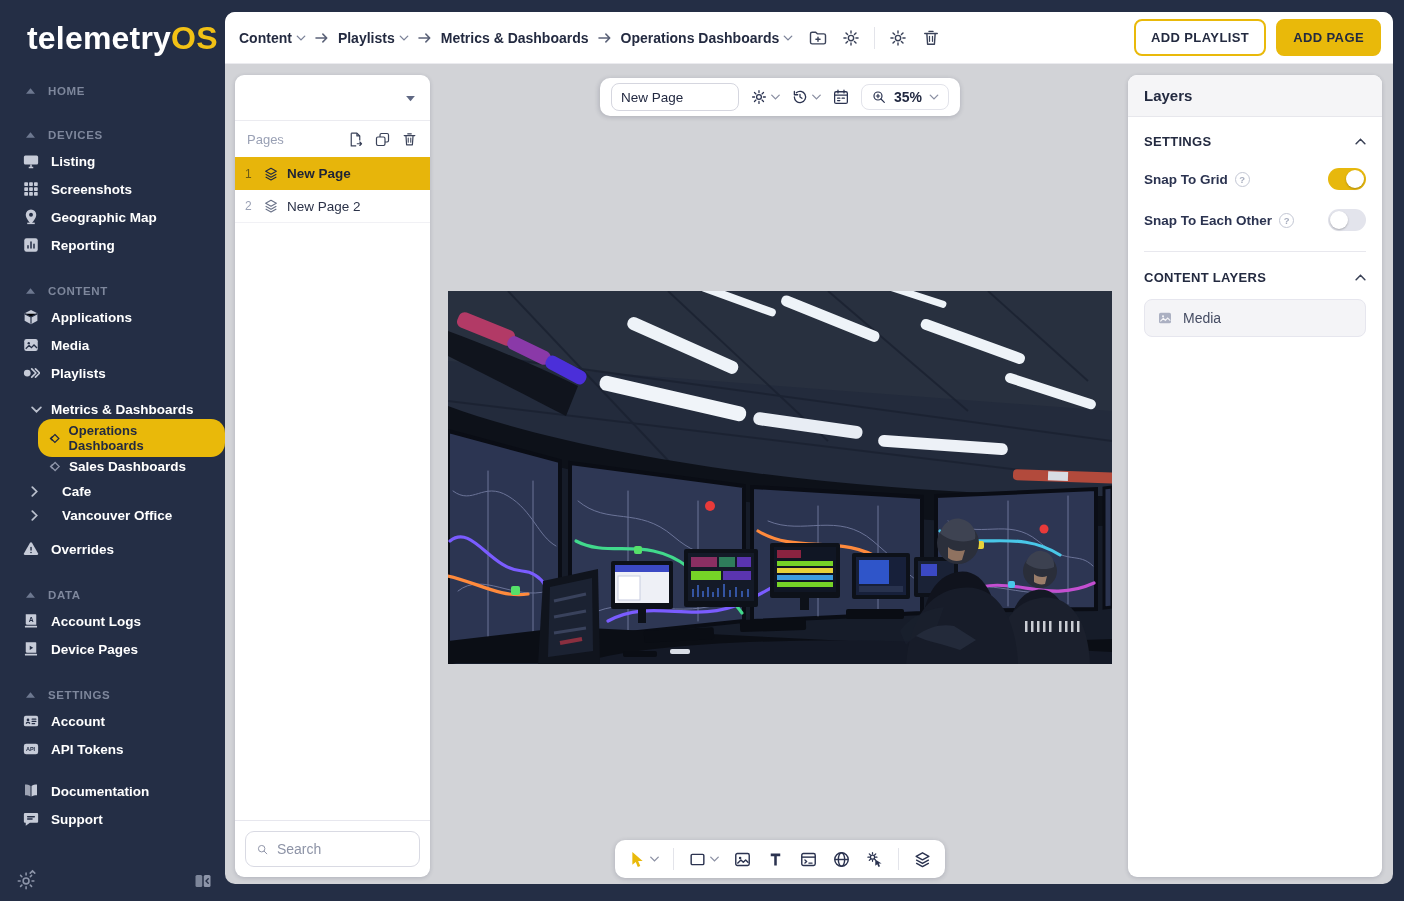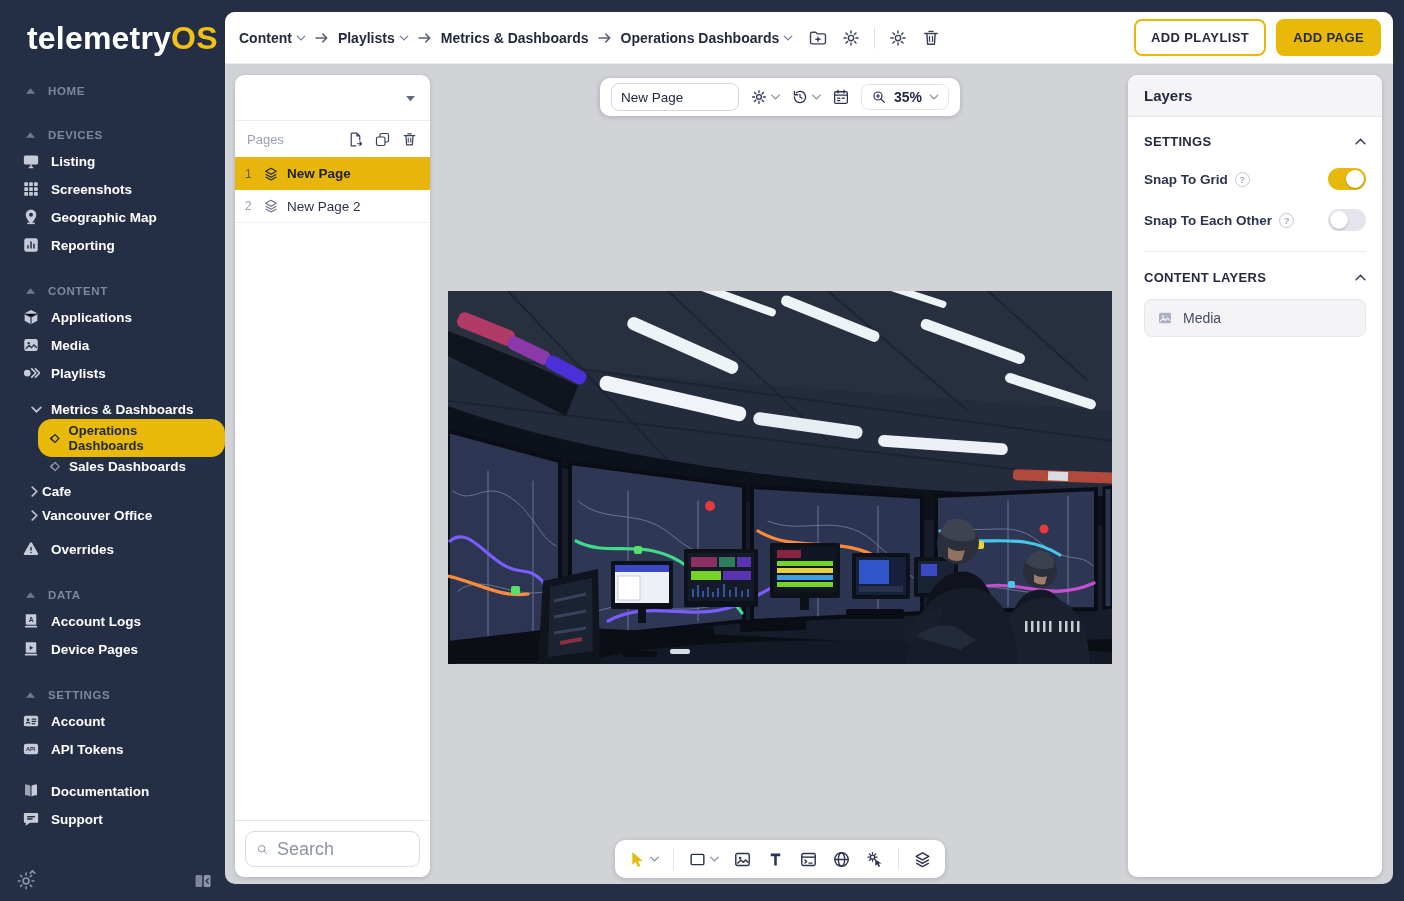--- a/index.html
+++ b/index.html
@@ -27,21 +27,21 @@
   .tree-parent { display:flex; align-items:center; gap:9px; height:28px; padding-left:31px;
     color:#fff; font-size:13.5px; font-weight:bold; cursor:pointer; }
   .tree-parent svg, .tree-folder svg.chev { color:#b9bfcc; }
   .pill-row { height:30px; display:flex; align-items:center; padding-left:38px; }
   .pill { display:inline-flex; align-items:center; gap:7px; background:#e9b90a; border-radius:14px;
     padding:4px 13px 4px 9px; color:#232a40; font-size:13px; font-weight:bold; cursor:pointer; }
   .pill .ic { width:15px; height:15px; color:#232a40; }
   .tree-child { display:flex; align-items:center; gap:7px; height:26px; padding-left:47px;
     color:#fff; font-size:13.5px; font-weight:bold; cursor:pointer; }
   .tree-child .ic { width:15px; height:15px; color:#8d94a8; }
-  .tree-folder { display:flex; align-items:center; gap:4px; height:24px; padding-left:31px;
+  .tree-folder { display:flex; align-items:center; gap:24px; height:24px; padding-left:31px;
     color:#fff; font-size:13.5px; font-weight:bold; cursor:pointer; }
   .mt8 { margin-top:8px; } .mt14 { margin-top:14px; }
   .side-bottom { position:absolute; bottom:8px; left:0; right:0; height:30px; }
   .theme-btn { position:absolute; left:16px; bottom:2px; color:#8d95a9; cursor:pointer; }
   .collapse-btn { position:absolute; right:13px; bottom:4px; color:#8d95a9; cursor:pointer; }
 
   
   .card { position:absolute; left:225px; top:12px; width:1168px; height:872px;
     background:#d2d3d7; border-radius:10px; overflow:hidden; }
   .topbar { height:52px; background:#fff; border-bottom:1px solid #ebebef;
@@ -77,21 +77,21 @@
   .page-row .lbl { font-size:13.5px; color:#2b3248; }
   .page-row.selected { background:#e7b50b; border-bottom:none; }
   .page-row.selected .num { color:#6d5c13; }
   .page-row.selected .ic { color:#232a40; }
   .page-row.selected .lbl { color:#1d2336; font-weight:bold; }
   .pp-spacer { flex:1; }
   .pp-search { border-top:1px solid #e7e7ee; padding:10px; }
   .search-box { display:flex; align-items:center; gap:8px; height:36px; border:1px solid #d9dae3;
     border-radius:9px; padding:0 10px; }
   .search-box .ic { width:15px; height:15px; color:#8d93a6; }
-  .search-box input { border:none; outline:none; width:100%; font-family:inherit; font-size:18px; color:#3a4156; }
+  .search-box input { border:none; outline:none; width:100%; font-family:inherit; font-size:14px; color:#3a4156; }
   .search-box input::placeholder { color:#8d93a6; }
 
   
   .canvas-toolbar { position:absolute; left:555px; top:14px; transform:translateX(-50%);
     background:#fff; border-radius:10px; box-shadow:0 1px 5px rgba(30,35,60,.2);
     display:flex; align-items:center; gap:11px; padding:7px 11px; height:38px; }
   .page-name-input { width:128px; height:28px; border:1px solid #d5d6df; border-radius:8px;
     padding:0 9px; font-family:inherit; font-size:13.5px; color:#222941; outline:none; }
   .tool-group { display:flex; align-items:center; gap:3px; cursor:pointer; color:#2b3350; }
   .tool-group .chev { color:#8b90a3; }

